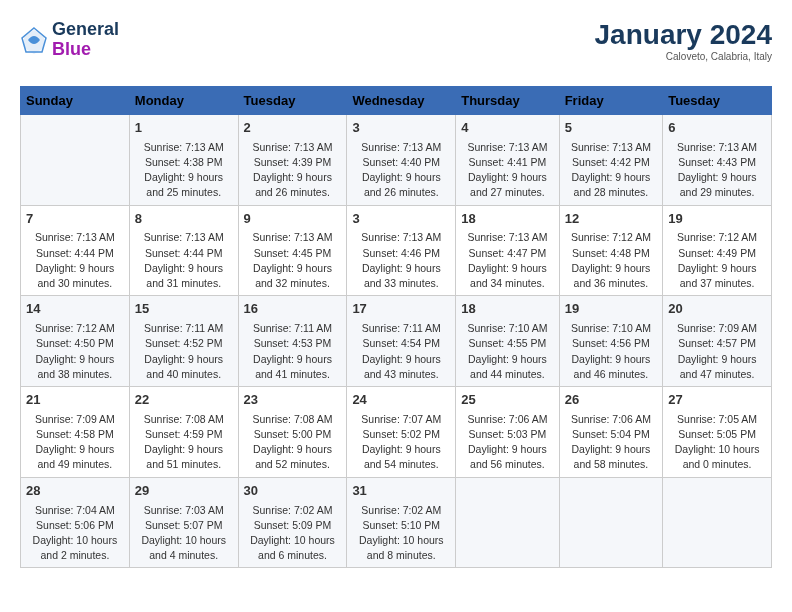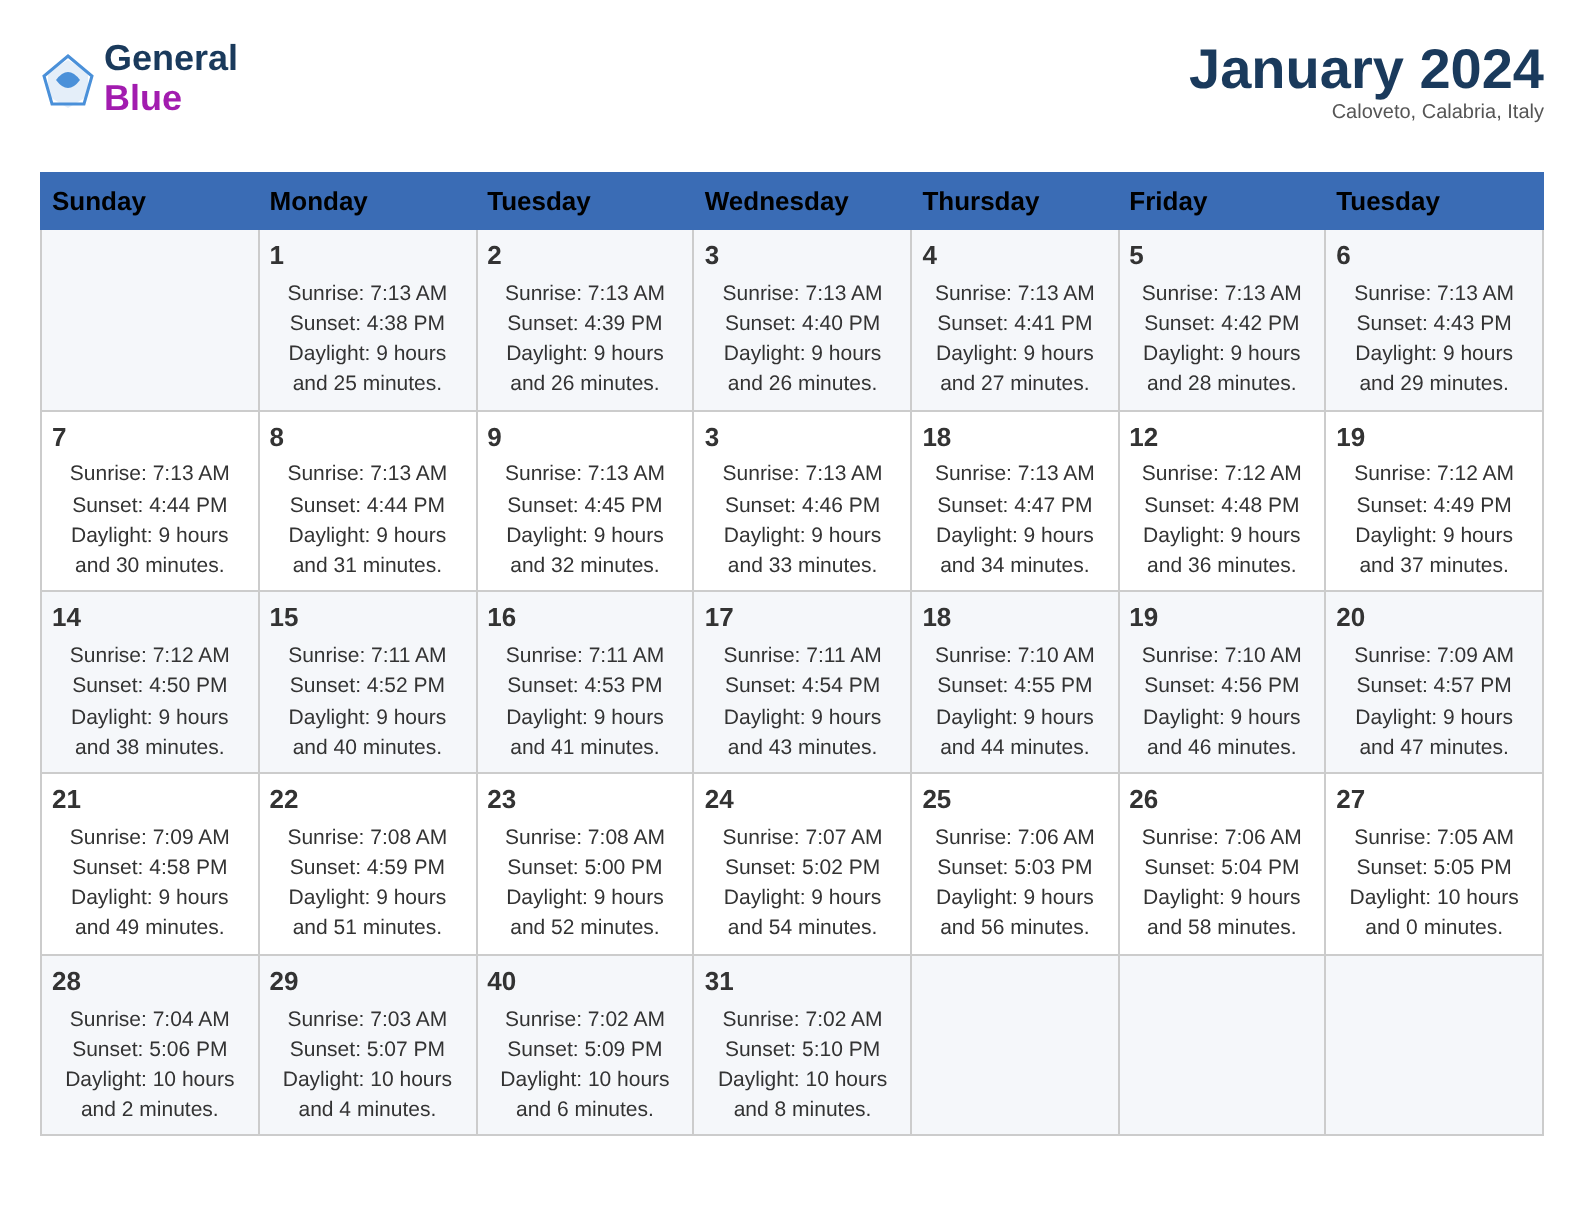--- a/index.html
+++ b/index.html
@@ -241,21 +241,21 @@
       <tr>
         <td>
           <span class="day-num">28</span>
           <div class="day-info">Sunrise: 7:04 AM<br>Sunset: 5:06 PM<br>Daylight: 10 hours<br>and 2 minutes.</div>
         </td>
         <td>
           <span class="day-num">29</span>
           <div class="day-info">Sunrise: 7:03 AM<br>Sunset: 5:07 PM<br>Daylight: 10 hours<br>and 4 minutes.</div>
         </td>
         <td>
-          <span class="day-num">40</span>
+          <span class="day-num">30</span>
           <div class="day-info">Sunrise: 7:02 AM<br>Sunset: 5:09 PM<br>Daylight: 10 hours<br>and 6 minutes.</div>
         </td>
         <td>
           <span class="day-num">31</span>
           <div class="day-info">Sunrise: 7:02 AM<br>Sunset: 5:10 PM<br>Daylight: 10 hours<br>and 8 minutes.</div>
         </td>
         <td></td>
         <td></td>
         <td></td>
       </tr>

